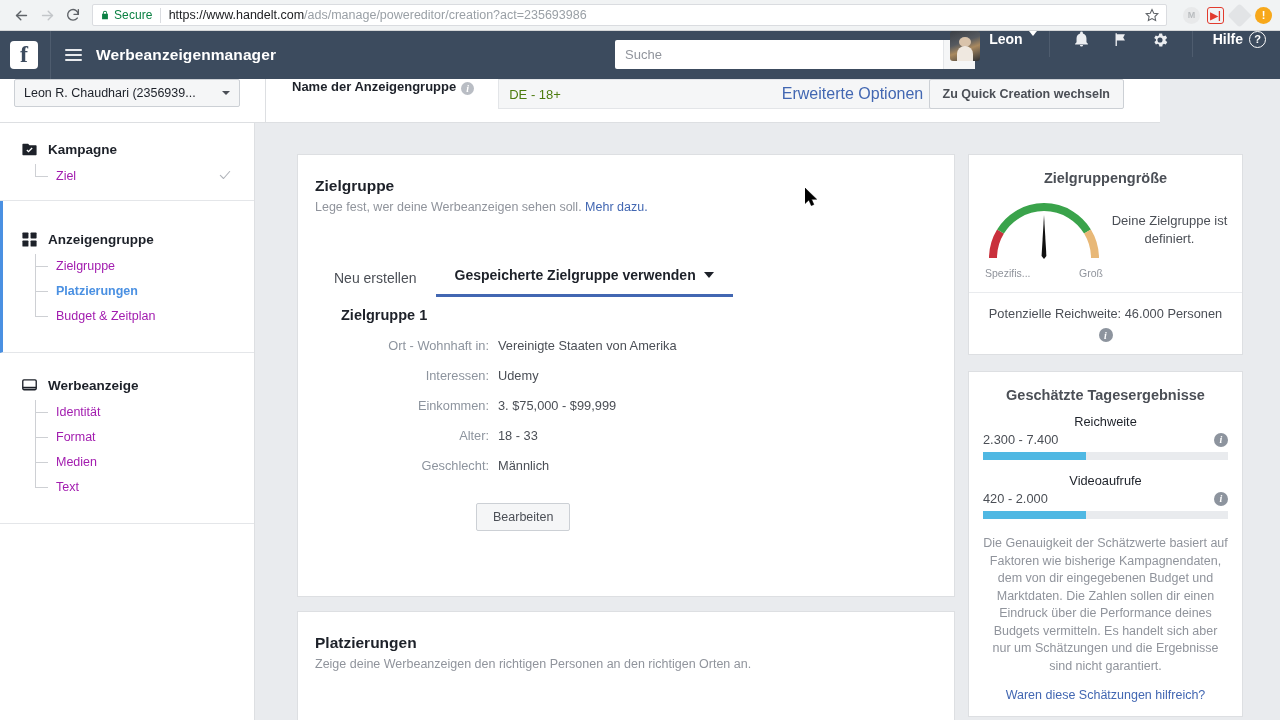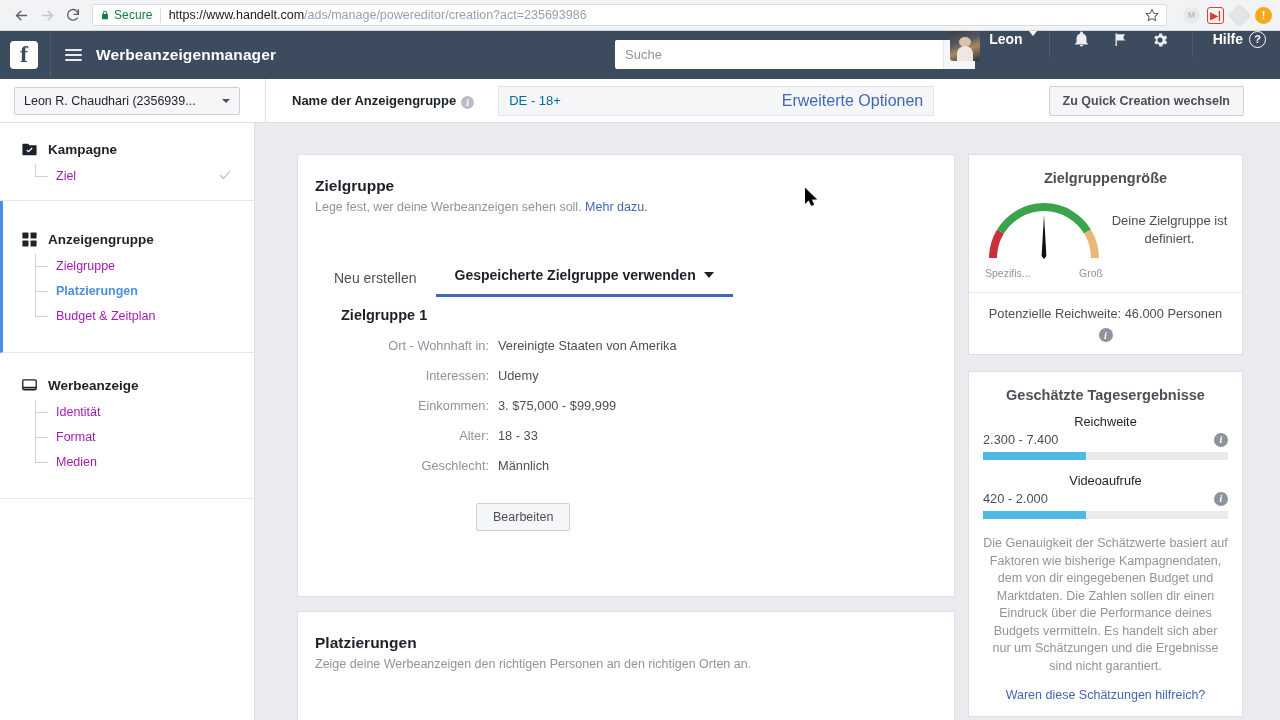--- a/index.html
+++ b/index.html
@@ -128,23 +128,23 @@
   #help-circle {
     width: 17px; height: 17px; border-radius: 50%;
     border: 1.6px solid #fff; color: #fff;
     font-size: 11px; font-weight: bold; line-height: 14px; text-align: center;
     margin-left: 6px;
   }
 
   
   #subbar {
     position: absolute; top: 79px; left: 0;
-    width: 1280px; height: 44px;
+    width: 1160px; height: 44px;
     background: #fff; border-bottom: 1px solid #dddfe2;
-    display: flex; align-items: center; gap: 12px;
+    display: flex; align-items: flex-start; gap: 12px;
   }
   #account-select {
     margin-left: 14px; width: 226px; height: 28px;
     border: 1px solid #ccd0d5; border-radius: 2px;
     background: #f5f6f7;
     display: flex; align-items: center; justify-content: space-between;
     padding: 0 9px; font-size: 12.5px; color: #1d2129; cursor: pointer;
   }
   #account-select .caret { width: 0; height: 0; border-left: 4px solid transparent;
                            border-right: 4px solid transparent; border-top: 4.5px solid #4b4f56; }
@@ -158,21 +158,21 @@
     font-family: "Liberation Serif", serif;
     font-size: 10px; font-weight: bold; font-style: italic;
     margin-left: 5px; vertical-align: -1px; flex: none;
   }
   #adset-field {
     margin-left: 12px; width: 436px; height: 30px;
     background: #f5f6f7; border: 1px solid #e3e5e8;
     display: flex; align-items: center; justify-content: space-between;
     padding: 0 10px;
   }
-  #adset-value { font-size: 13px; color: #0369a1; }
+  #adset-value { font-size: 13px; color: #4d7c0f; }
   #adv-options { font-size: 16px; color: #4267b2; cursor: pointer; }
   #quick-creation-btn {
     position: absolute; right: 36px;
     height: 30px; padding: 0 13px;
     background: #f5f6f7; border: 1px solid #ccd0d5; border-radius: 2px;
     display: flex; align-items: center;
     font-size: 12.5px; font-weight: bold; color: #4b4f56; cursor: pointer;
   }
 
   
@@ -476,20 +476,23 @@
     </div>
     <div class="sub-list">
       <div class="sub-item">
         <span>Identität</span>
       </div>
       <div class="sub-item tall">
         <span>Format</span>
       </div>
       <div class="sub-item tall">
         <span>Medien</span>
+      </div>
+      <div class="sub-item tall">
+        <span>Text</span>
       </div>
     </div>
   </div>
 </div>
 
 <div id="main">
 
   <div class="card" id="card-audience">
     <div class="card-pad">
       <div class="card-title">Zielgruppe</div>

